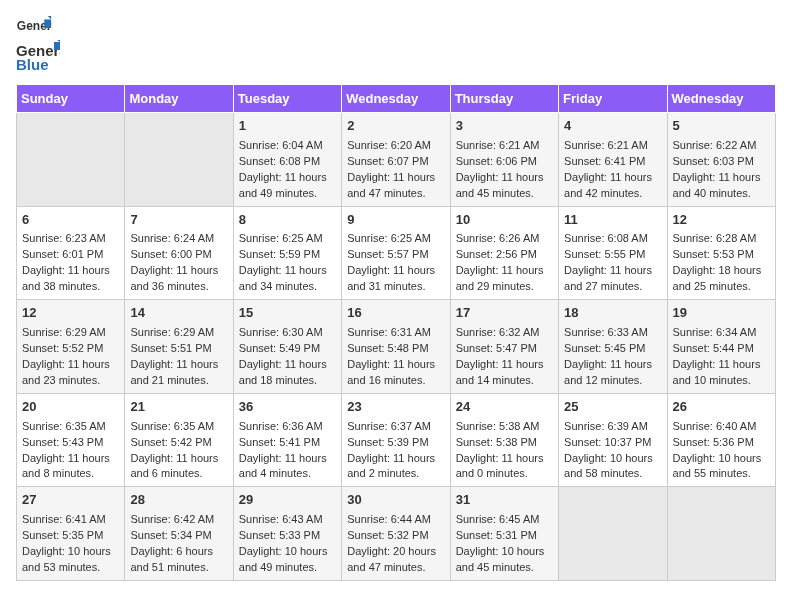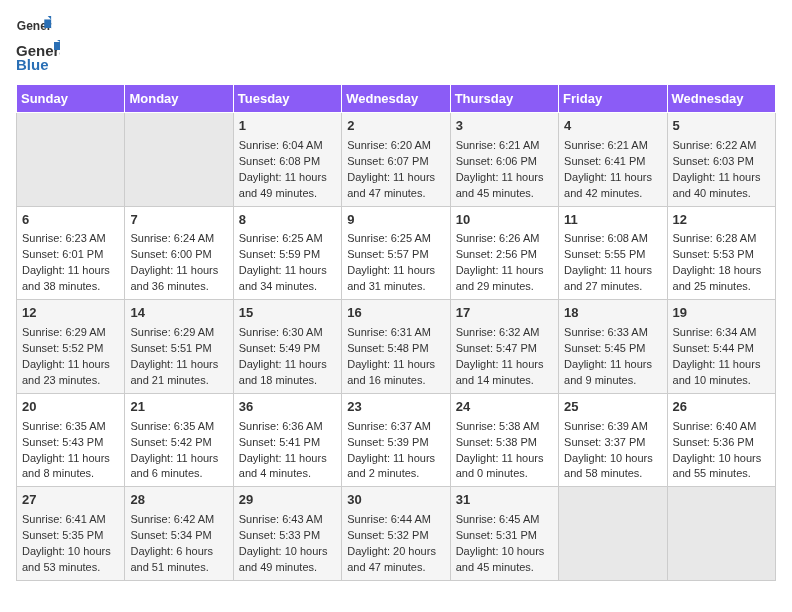--- a/index.html
+++ b/index.html
@@ -135,30 +135,30 @@
         <td><span class="day-num">10</span><span>Sunrise: 6:26 AM</span><br><span>Sunset: 2:56 PM</span><br><span>Daylight: 11 hours and 29 minutes.</span></td>
         <td><span class="day-num">11</span><span>Sunrise: 6:08 AM</span><br><span>Sunset: 5:55 PM</span><br><span>Daylight: 11 hours and 27 minutes.</span></td>
         <td><span class="day-num">12</span><span>Sunrise: 6:28 AM</span><br><span>Sunset: 5:53 PM</span><br><span>Daylight: 18 hours and 25 minutes.</span></td>
       </tr>
       <tr>
         <td><span class="day-num">12</span><span>Sunrise: 6:29 AM</span><br><span>Sunset: 5:52 PM</span><br><span>Daylight: 11 hours and 23 minutes.</span></td>
         <td><span class="day-num">14</span><span>Sunrise: 6:29 AM</span><br><span>Sunset: 5:51 PM</span><br><span>Daylight: 11 hours and 21 minutes.</span></td>
         <td><span class="day-num">15</span><span>Sunrise: 6:30 AM</span><br><span>Sunset: 5:49 PM</span><br><span>Daylight: 11 hours and 18 minutes.</span></td>
         <td><span class="day-num">16</span><span>Sunrise: 6:31 AM</span><br><span>Sunset: 5:48 PM</span><br><span>Daylight: 11 hours and 16 minutes.</span></td>
         <td><span class="day-num">17</span><span>Sunrise: 6:32 AM</span><br><span>Sunset: 5:47 PM</span><br><span>Daylight: 11 hours and 14 minutes.</span></td>
-        <td><span class="day-num">18</span><span>Sunrise: 6:33 AM</span><br><span>Sunset: 5:45 PM</span><br><span>Daylight: 11 hours and 9 minutes.</span></td>
+        <td><span class="day-num">18</span><span>Sunrise: 6:33 AM</span><br><span>Sunset: 5:45 PM</span><br><span>Daylight: 11 hours and 12 minutes.</span></td>
         <td><span class="day-num">19</span><span>Sunrise: 6:34 AM</span><br><span>Sunset: 5:44 PM</span><br><span>Daylight: 11 hours and 10 minutes.</span></td>
       </tr>
       <tr>
         <td><span class="day-num">20</span><span>Sunrise: 6:35 AM</span><br><span>Sunset: 5:43 PM</span><br><span>Daylight: 11 hours and 8 minutes.</span></td>
         <td><span class="day-num">21</span><span>Sunrise: 6:35 AM</span><br><span>Sunset: 5:42 PM</span><br><span>Daylight: 11 hours and 6 minutes.</span></td>
         <td><span class="day-num">36</span><span>Sunrise: 6:36 AM</span><br><span>Sunset: 5:41 PM</span><br><span>Daylight: 11 hours and 4 minutes.</span></td>
         <td><span class="day-num">23</span><span>Sunrise: 6:37 AM</span><br><span>Sunset: 5:39 PM</span><br><span>Daylight: 11 hours and 2 minutes.</span></td>
         <td><span class="day-num">24</span><span>Sunrise: 5:38 AM</span><br><span>Sunset: 5:38 PM</span><br><span>Daylight: 11 hours and 0 minutes.</span></td>
-        <td><span class="day-num">25</span><span>Sunrise: 6:39 AM</span><br><span>Sunset: 3:37 PM</span><br><span>Daylight: 10 hours and 58 minutes.</span></td>
+        <td><span class="day-num">25</span><span>Sunrise: 6:39 AM</span><br><span>Sunset: 10:37 PM</span><br><span>Daylight: 10 hours and 58 minutes.</span></td>
         <td><span class="day-num">26</span><span>Sunrise: 6:40 AM</span><br><span>Sunset: 5:36 PM</span><br><span>Daylight: 10 hours and 55 minutes.</span></td>
       </tr>
       <tr>
         <td><span class="day-num">27</span><span>Sunrise: 6:41 AM</span><br><span>Sunset: 5:35 PM</span><br><span>Daylight: 10 hours and 53 minutes.</span></td>
         <td><span class="day-num">28</span><span>Sunrise: 6:42 AM</span><br><span>Sunset: 5:34 PM</span><br><span>Daylight: 6 hours and 51 minutes.</span></td>
         <td><span class="day-num">29</span><span>Sunrise: 6:43 AM</span><br><span>Sunset: 5:33 PM</span><br><span>Daylight: 10 hours and 49 minutes.</span></td>
         <td><span class="day-num">30</span><span>Sunrise: 6:44 AM</span><br><span>Sunset: 5:32 PM</span><br><span>Daylight: 20 hours and 47 minutes.</span></td>
         <td><span class="day-num">31</span><span>Sunrise: 6:45 AM</span><br><span>Sunset: 5:31 PM</span><br><span>Daylight: 10 hours and 45 minutes.</span></td>
         <td class="empty-cell"></td>
         <td class="empty-cell"></td>

